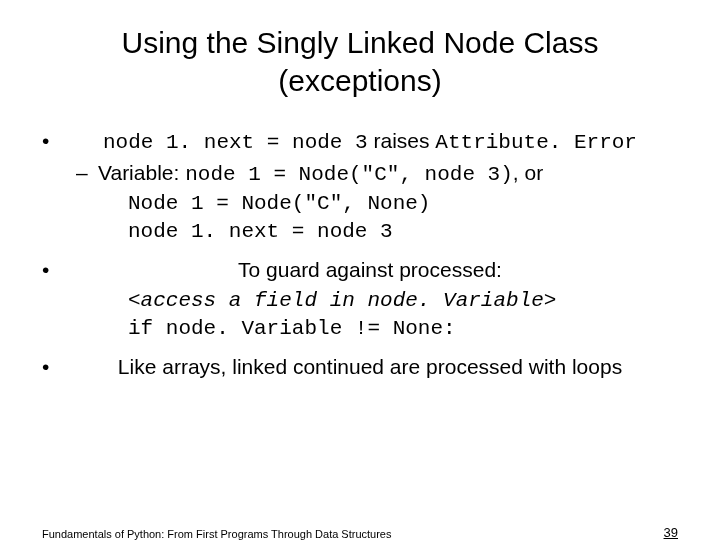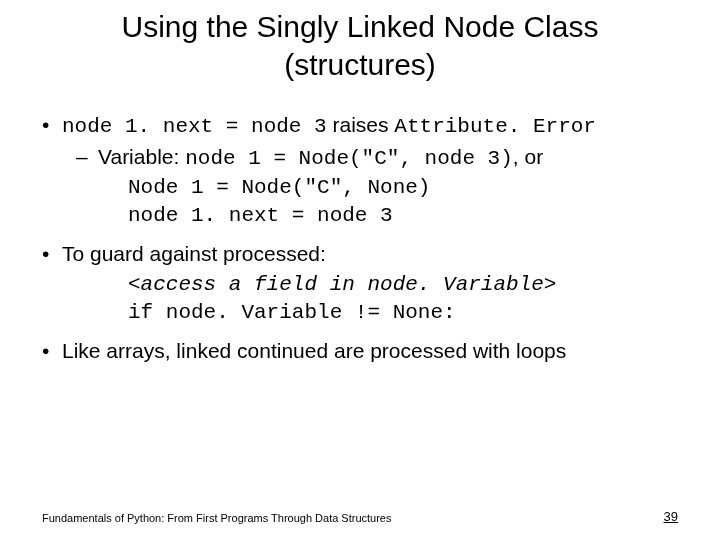--- a/index.html
+++ b/index.html
@@ -1,40 +1,40 @@
 <!DOCTYPE html>
 <html><head>
 <meta charset="utf-8">
 <style>
   * { box-sizing: border-box; margin: 0; padding: 0; }
   html, body { width: 720px; height: 540px; background: #fff; font-family: Arial, Helvetica, sans-serif; color: #000; }
   .slide { position: relative; width: 720px; height: 540px; padding: 0; }
-  .title { font-size: 30px; font-weight: 400; text-align: center; margin-top: 8px; line-height: 1.25; }
+  .title { font-size: 30px; font-weight: 400; text-align: center; margin-top: 24px; line-height: 1.25; }
   .content { margin-top: 28px; padding: 0 42px 0 42px; font-size: 21px; line-height: 1.35; }
   .bullet { display: flex; margin-bottom: 2px; }
   .bullet .dot { width: 20px; flex: 0 0 20px; }
-  .bullet .txt { flex: 1; }
+  .bullet .txt { flex: 1; text-align: center; }
   .sub { display: flex; margin-left: 34px; margin-top: 2px; }
   .sub .dash { width: 22px; flex: 0 0 22px; }
   .sub .txt { flex: 1; }
   .ssub { margin-left: 86px; }
   .code { font-family: "Courier New", Courier, monospace; }
   .codei { font-family: "Courier New", Courier, monospace; font-style: italic; }
   .footer { position: absolute; left: 42px; bottom: 24px; font-size: 11px; }
   .pagenum { position: absolute; right: 42px; bottom: 24px; font-size: 13px; text-decoration: underline; }
   .gap { height: 10px; }
 </style>
 </head>
 <body>
 
 <div class="slide">
 
   <div class="title">
     <span>Using the Singly Linked Node Class</span><br>
-    <span>(structures)</span>
+    <span>(exceptions)</span>
   </div>
 
   <div class="content">
 
     <div class="bullet">
       <div class="dot">•</div>
       <div class="txt">
         <span class="code">node 1. next = node 3</span><span> raises </span><span class="code">Attribute. Error</span>
       </div>
     </div>

